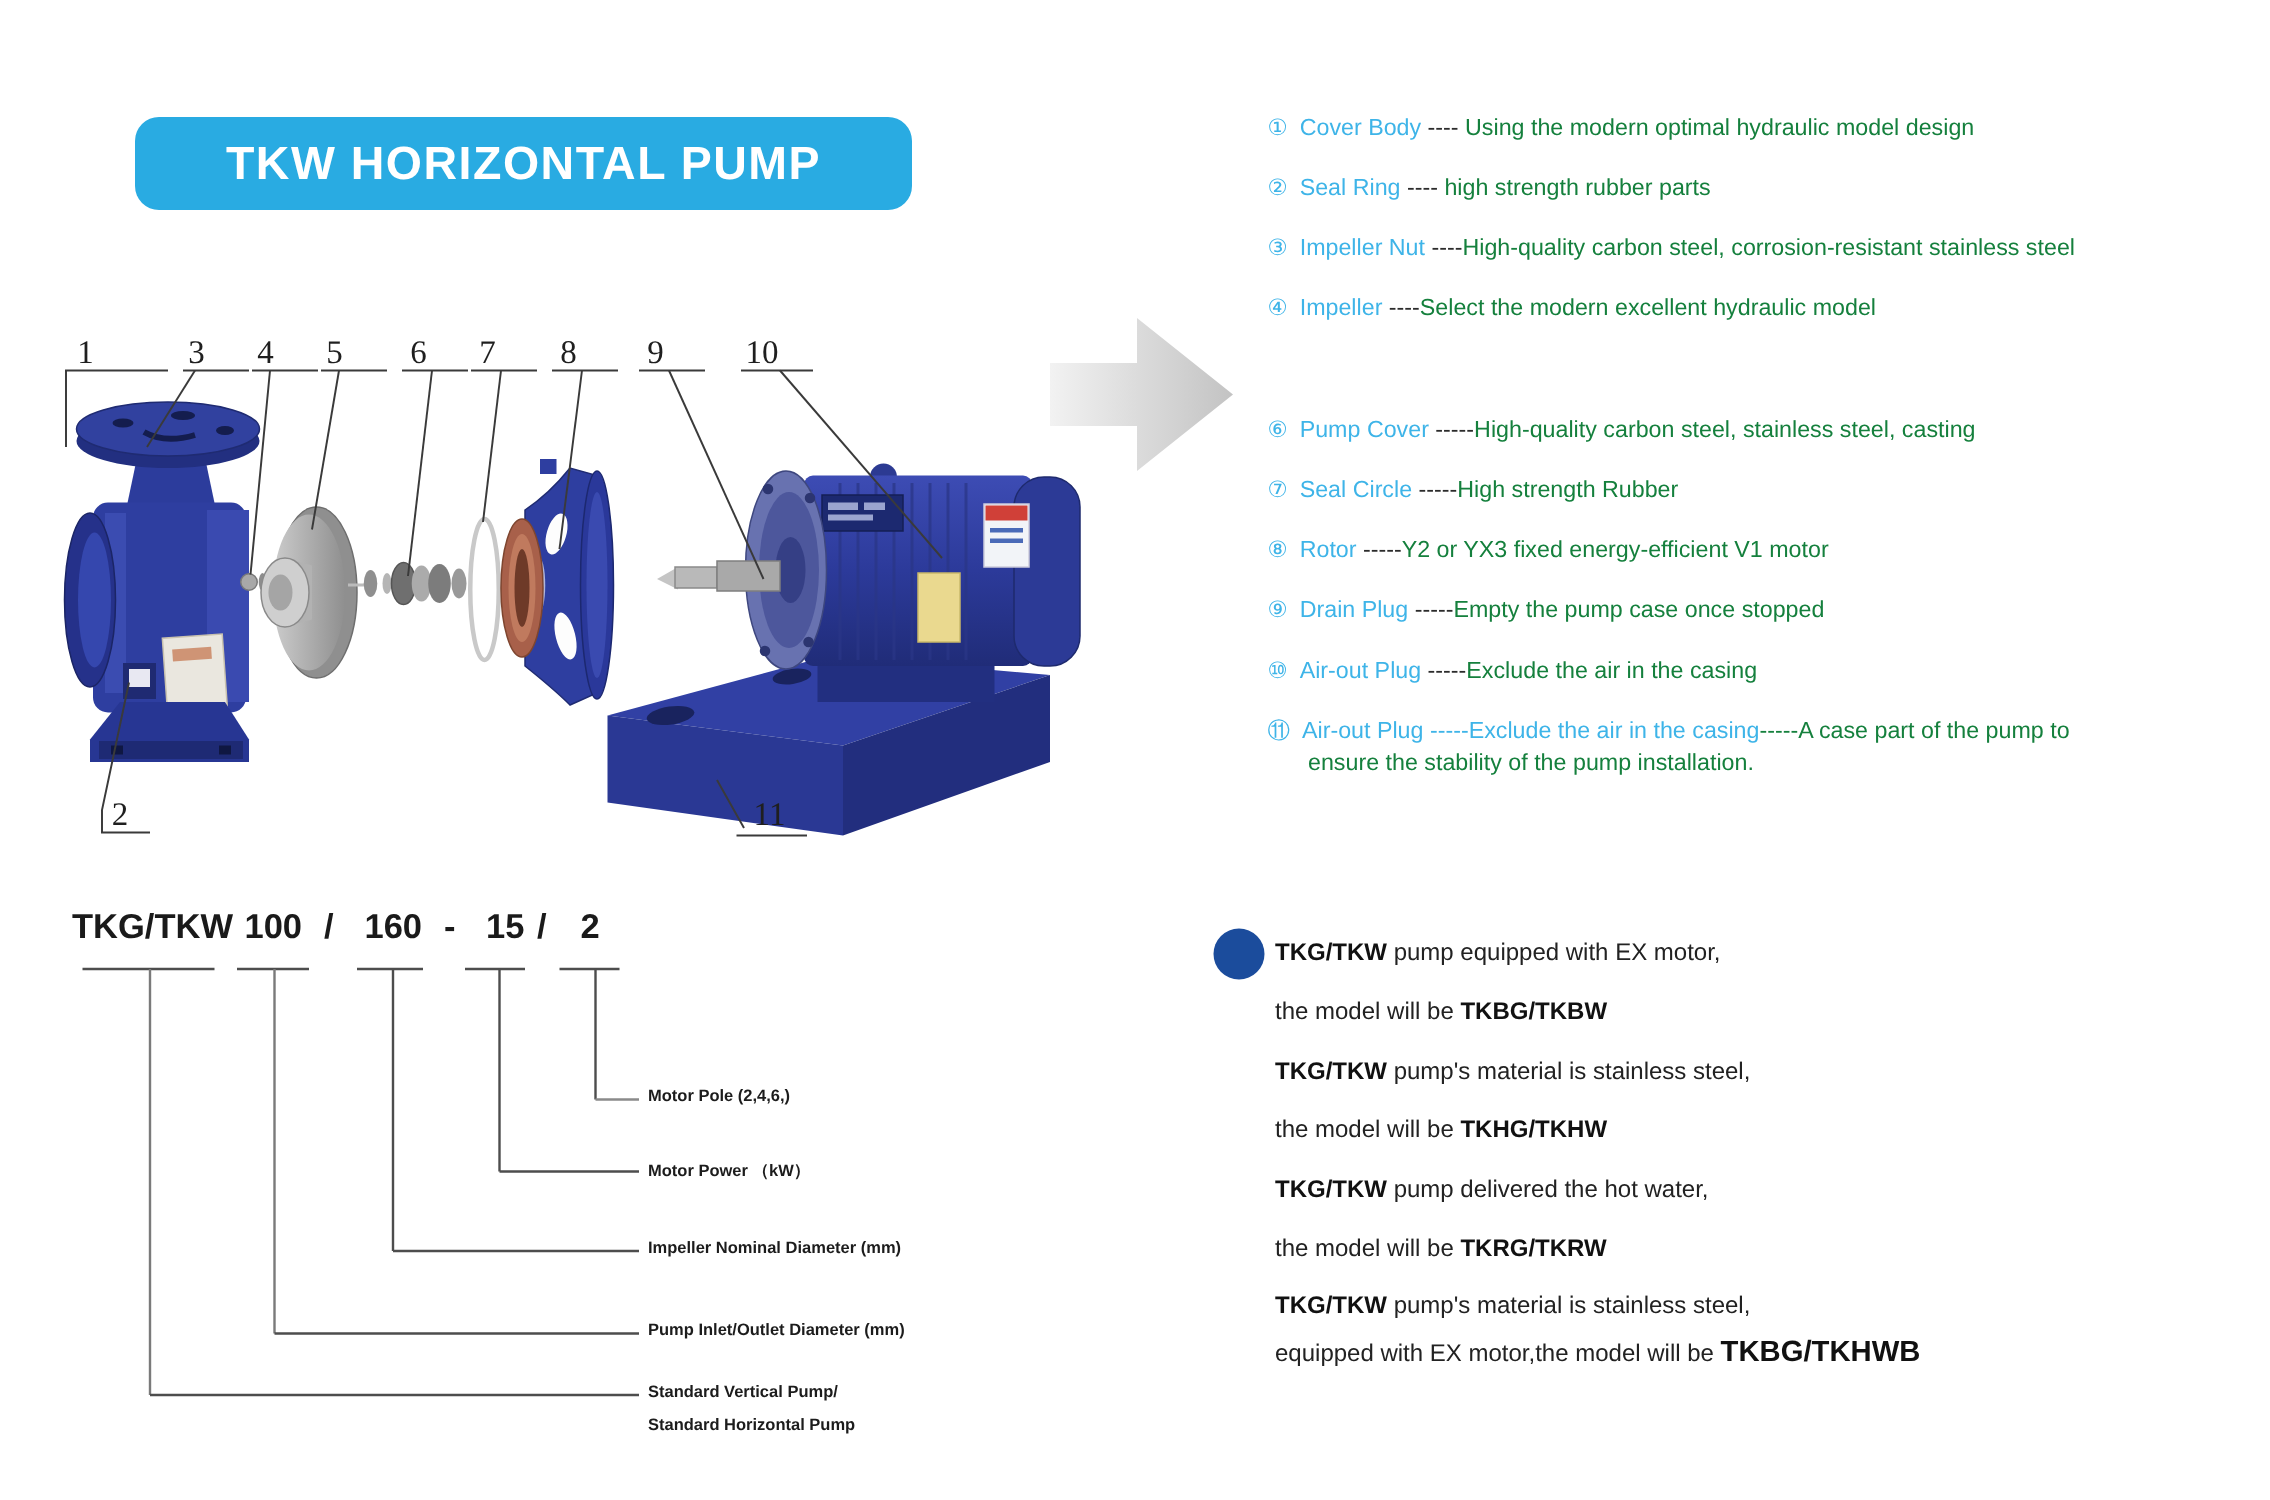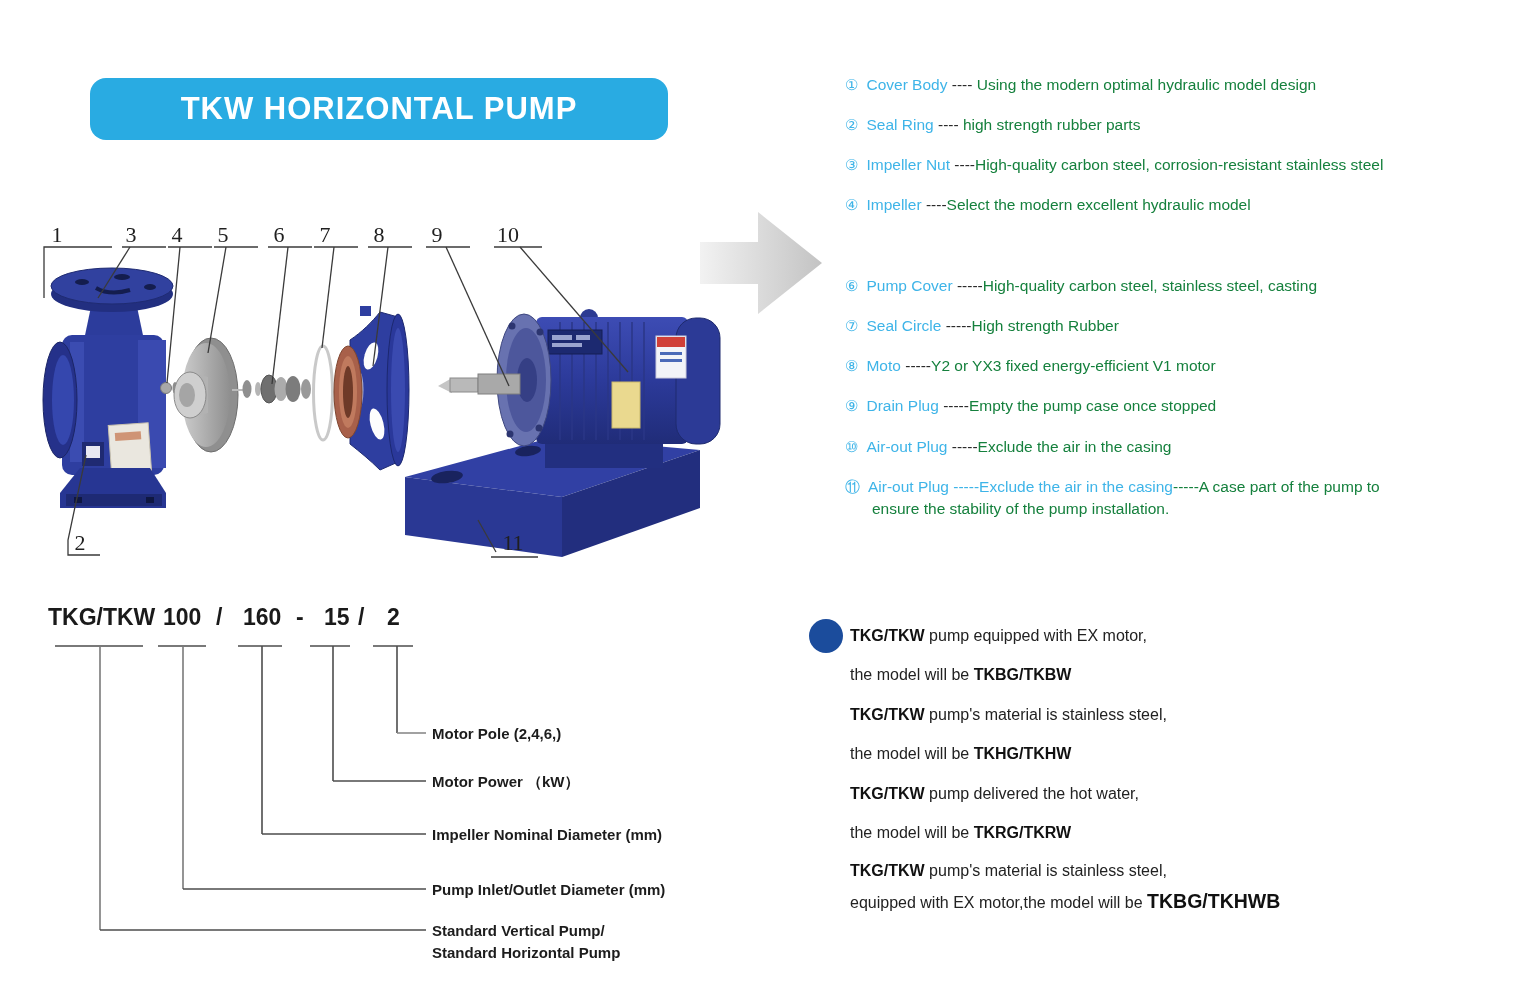--- a/index.html
+++ b/index.html
@@ -1,37 +1,37 @@
 <!DOCTYPE html>
 <html><head>
 <meta charset="utf-8">
 <style>
   html,body{margin:0;padding:0;background:#ffffff;}
   body{width:1513px;height:1000px;position:relative;overflow:hidden;
        font-family:"Liberation Sans",sans-serif;color:#2b2b2b;}
   .abs{position:absolute;}
 
   
-  .banner{left:90px;top:78px;width:578px;height:62px;background:#29abe2;
+  .banner{left:90px;top:78px;width:518px;height:62px;background:#29abe2;
           border-radius:16px;display:flex;align-items:center;justify-content:center;}
   .banner span{color:#ffffff;font-size:31px;font-weight:bold;letter-spacing:1px;}
 
   
   .plist{left:845px;top:0;width:660px;height:540px;}
   .p-item{position:absolute;left:0;width:660px;white-space:nowrap;font-size:15.5px;}
   .p-num{color:#3eb4e8;font-size:15px;margin-right:8px;}
   .p-label{color:#3eb4e8;}
   .p-sep{color:#2b2b2b;white-space:pre;}
   .p-desc{color:#15803d;}
   .p-cyan{color:#3eb4e8;}
 
   
   .mseg{position:absolute;top:604px;font-size:23px;font-weight:bold;color:#1a1a1a;
         font-family:"Liberation Sans",sans-serif;}
-  .mlabel{position:absolute;left:432px;font-size:15px;font-weight:600;color:#1c1c1c;white-space:nowrap;}
+  .mlabel{position:absolute;left:432px;font-size:11px;font-weight:600;color:#1c1c1c;white-space:nowrap;}
 
   
   .bullet{left:809px;top:619px;width:34px;height:34px;border-radius:50%;background:#1b4c9c;}
   .v-line{position:absolute;left:850px;white-space:nowrap;font-size:16px;color:#222222;}
   .v-line b{font-weight:bold;color:#111111;}
   .v-big b{font-size:19.5px;}
 
   svg text{font-family:"Liberation Serif",serif;}
 </style>
 </head>
@@ -200,21 +200,21 @@
   </g>
 </svg>
 
 <div class="abs plist">
   <div class="p-item" style="top:76px"><span class="p-num">①</span><span class="p-label">Cover Body</span><span class="p-sep"> ---- </span><span class="p-desc">Using the modern optimal hydraulic model design</span></div>
   <div class="p-item" style="top:116px"><span class="p-num">②</span><span class="p-label">Seal Ring</span><span class="p-sep"> ---- </span><span class="p-desc">high strength rubber parts</span></div>
   <div class="p-item" style="top:156px"><span class="p-num">③</span><span class="p-label">Impeller Nut</span><span class="p-sep"> ----</span><span class="p-desc">High-quality carbon steel, corrosion-resistant stainless steel</span></div>
   <div class="p-item" style="top:196px"><span class="p-num">④</span><span class="p-label">Impeller</span><span class="p-sep"> ----</span><span class="p-desc">Select the modern excellent hydraulic model</span></div>
   <div class="p-item" style="top:277px"><span class="p-num">⑥</span><span class="p-label">Pump Cover</span><span class="p-sep"> -----</span><span class="p-desc">High-quality carbon steel, stainless steel, casting</span></div>
   <div class="p-item" style="top:317px"><span class="p-num">⑦</span><span class="p-label">Seal Circle</span><span class="p-sep"> -----</span><span class="p-desc">High strength Rubber</span></div>
-  <div class="p-item" style="top:357px"><span class="p-num">⑧</span><span class="p-label">Moto</span><span class="p-sep"> -----</span><span class="p-desc">Y2 or YX3 fixed energy-efficient V1 motor</span></div>
+  <div class="p-item" style="top:357px"><span class="p-num">⑧</span><span class="p-label">Rotor</span><span class="p-sep"> -----</span><span class="p-desc">Y2 or YX3 fixed energy-efficient V1 motor</span></div>
   <div class="p-item" style="top:397px"><span class="p-num">⑨</span><span class="p-label">Drain Plug</span><span class="p-sep"> -----</span><span class="p-desc">Empty the pump case once stopped</span></div>
   <div class="p-item" style="top:438px"><span class="p-num">⑩</span><span class="p-label">Air-out Plug</span><span class="p-sep"> -----</span><span class="p-desc">Exclude the air in the casing</span></div>
   <div class="p-item" style="top:478px"><span class="p-num">⑪</span><span class="p-label">Air-out Plug</span><span class="p-sep p-cyan"> -----</span><span class="p-cyan">Exclude the air in the casing</span><span class="p-desc">-----</span><span class="p-desc">A case part of the pump to</span></div>
   <div class="p-item" style="top:500px;left:27px"><span class="p-desc">ensure the stability of the pump installation.</span></div>
 </div>
 
 <div>
   <span class="mseg" style="left:48px">TKG/TKW</span>
   <span class="mseg" style="left:163px">100</span>
   <span class="mseg" style="left:216px">/</span>

